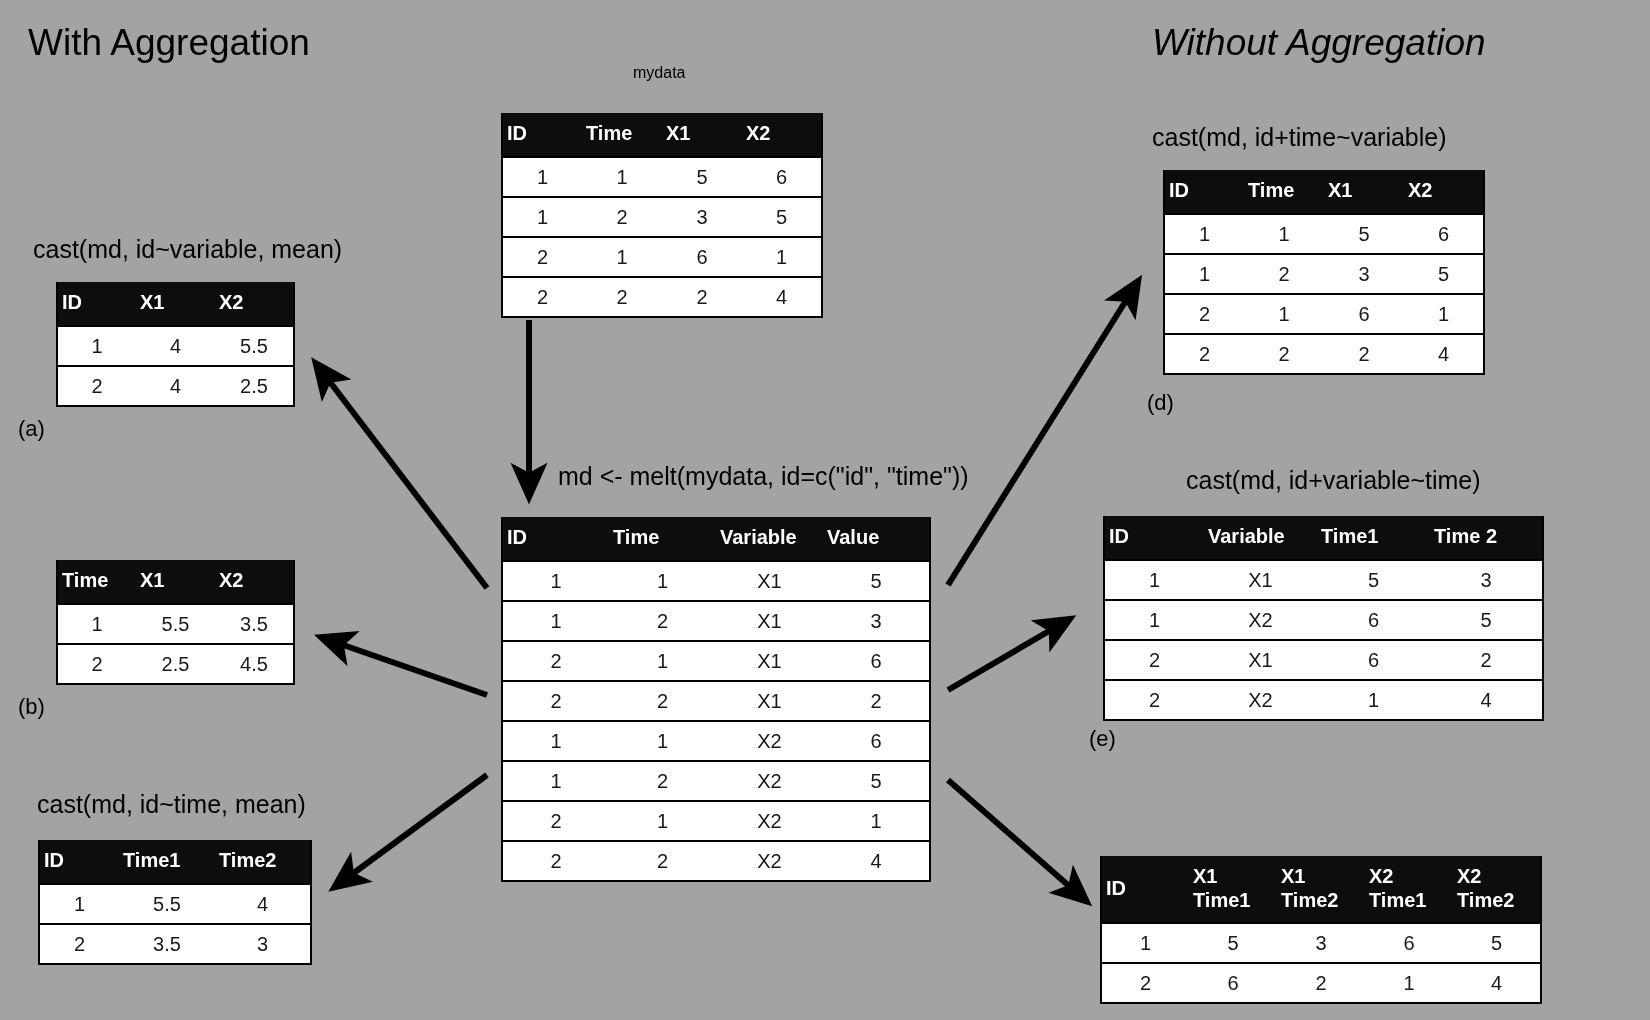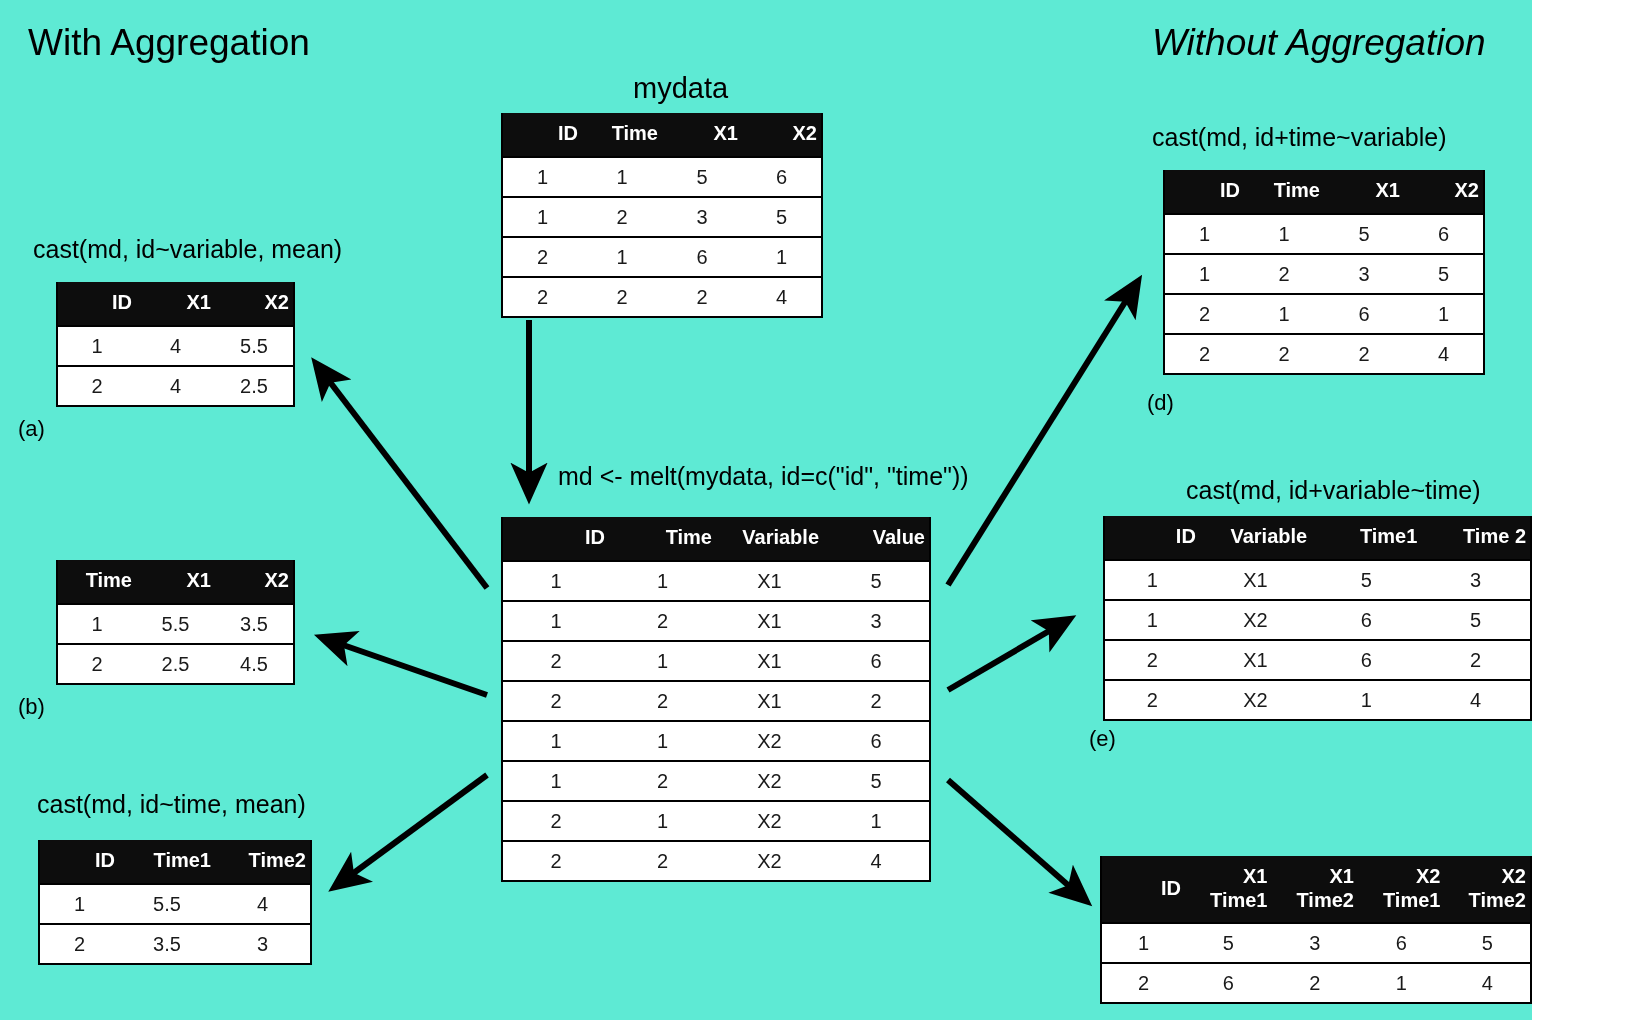--- a/index.html
+++ b/index.html
@@ -6,67 +6,66 @@
     margin: 0;
     padding: 0;
     background: #ffffff;
   }
   body {
     font-family: "Liberation Sans", sans-serif;
     color: #000000;
   }
   #page {
     position: relative;
-    width: 1532px;
+    width: 1650px;
     height: 1020px;
     overflow: hidden;
-    background: #5eead4;
+    background: #a3a3a3;
   }
   .abs { position: absolute; }
 
   .section-heading {
     font-size: 37px;
     font-weight: normal;
     color: #000;
     white-space: nowrap;
     letter-spacing: 0px;
   }
 
   .cmd-label {
     font-size: 25px;
     font-weight: normal;
     color: #000;
     white-space: nowrap;
   }
 
   .table-title {
-    font-size: 29px;
+    font-size: 16px;
     font-weight: normal;
     color: #000;
     white-space: nowrap;
-    margin-top: 8px;
   }
 
   .fig-label {
     font-size: 22px;
     color: #000;
     white-space: nowrap;
   }
 
   table.dt {
     border-collapse: collapse;
     background: #ffffff;
     table-layout: fixed;
   }
   table.dt th {
     background: #0d0d0d;
     color: #ffffff;
     font-weight: bold;
     font-size: 20px;
-    text-align: right;
+    text-align: left;
     padding: 9px 4px 10px 4px;
     border: none;
     line-height: 1.18;
   }
   table.dt td {
     background: #ffffff;
     color: #1a1a1a;
     font-size: 20px;
     text-align: center;
     padding: 8px 4px;
@@ -365,21 +364,21 @@
             <td>2</td>
             <td>2</td>
             <td>2</td>
             <td>4</td>
           </tr>
         </tbody>
     </table>
   </div>
   <div class="abs fig-label" style="left:1147px; top:390px;">(d)</div>
 
-  <div class="abs cmd-label" style="left:1186px; top:476px;">cast(md, id+variable~time)</div>
+  <div class="abs cmd-label" style="left:1186px; top:466px;">cast(md, id+variable~time)</div>
   <div class="tbl-wrap" style="left:1103px; top:516px;">
     <table class="dt">
       <colgroup>
           <col style="width:100px">
           <col style="width:113px">
           <col style="width:113px">
           <col style="width:113px">
         </colgroup>
       <thead>
           <tr>

